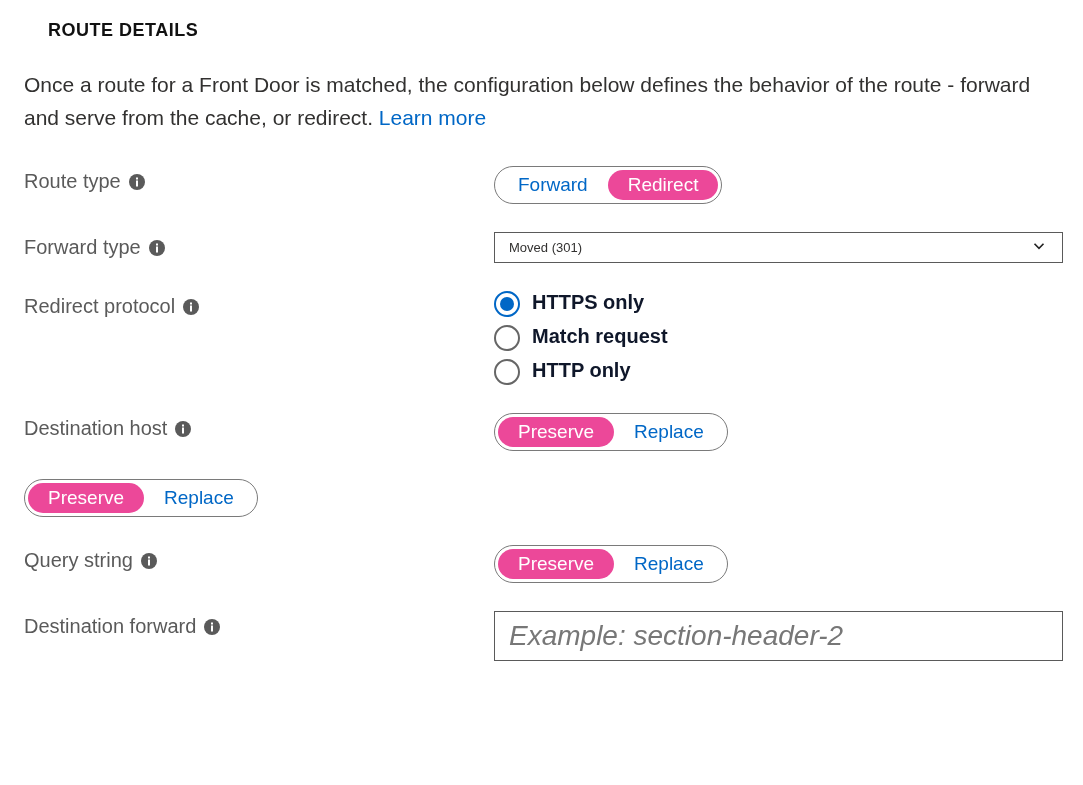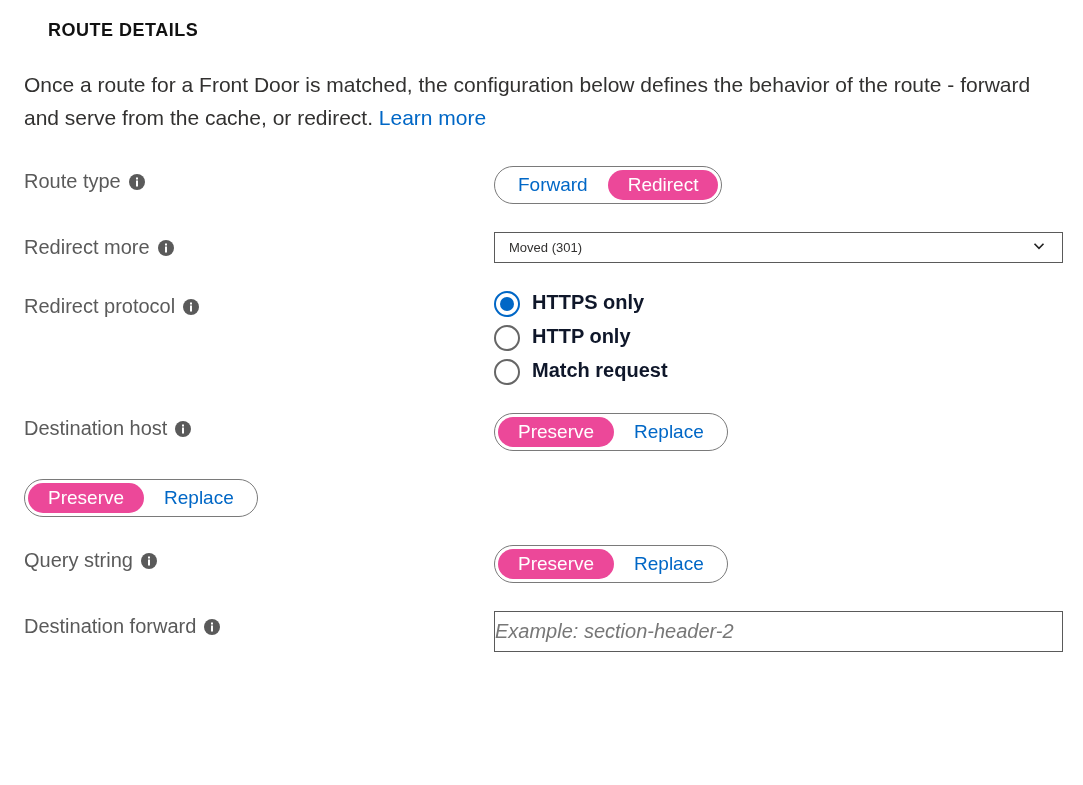--- a/index.html
+++ b/index.html
@@ -107,22 +107,22 @@
   .radio-item.selected .radio-outer::after {
     content: ""; position: absolute; top: 50%; left: 50%;
     width: 14px; height: 14px; background: #0067c6; border-radius: 50%;
     transform: translate(-50%, -50%);
   }
 
   
   .text-input {
     width: 100%;
     border: 1px solid #5a5a5a;
-    padding: 8px 0;
-    font-size: 20px;
+    padding: 8px 14px;
+    font-size: 28px;
     font-style: italic;
     color: #777;
     background:#fff;
   }
   .text-input::placeholder { color:#777; font-style: italic; }
 </style>
 </head>
 <body>
 
 <div class="section-title">ROUTE DETAILS</div>
@@ -145,21 +145,21 @@
   <div class="form-control">
     <div class="pill-group">
       <div class="pill">Forward</div>
       <div class="pill selected">Redirect</div>
     </div>
   </div>
 </div>
 
 <div class="form-row">
   <div class="form-label">
-    <span>Redirect more</span>
+    <span>Forward type</span>
     <span class="info-icon">
       <svg viewBox="0 0 16 16" width="16" height="16" fill="#5a5a5a">
           <circle cx="8" cy="8" r="8"></circle>
           <rect x="7" y="6.5" width="2" height="6" fill="#fff"></rect>
           <rect x="7" y="3.5" width="2" height="2" fill="#fff"></rect>
         </svg>
     </span>
   </div>
   <div class="form-control">
     <div class="dropdown">
@@ -185,25 +185,25 @@
     </span>
   </div>
   <div class="form-control">
     <div class="radio-group">
       <div class="radio-item selected">
         <span class="radio-outer"></span>
         <span>HTTPS only</span>
       </div>
       <div class="radio-item">
         <span class="radio-outer"></span>
-        <span>HTTP only</span>
+        <span>Match request</span>
       </div>
       <div class="radio-item">
         <span class="radio-outer"></span>
-        <span>Match request</span>
+        <span>HTTP only</span>
       </div>
     </div>
   </div>
 </div>
 
 <div class="form-row">
   <div class="form-label">
     <span>Destination host</span>
     <span class="info-icon">
       <svg viewBox="0 0 16 16" width="16" height="16" fill="#5a5a5a">

